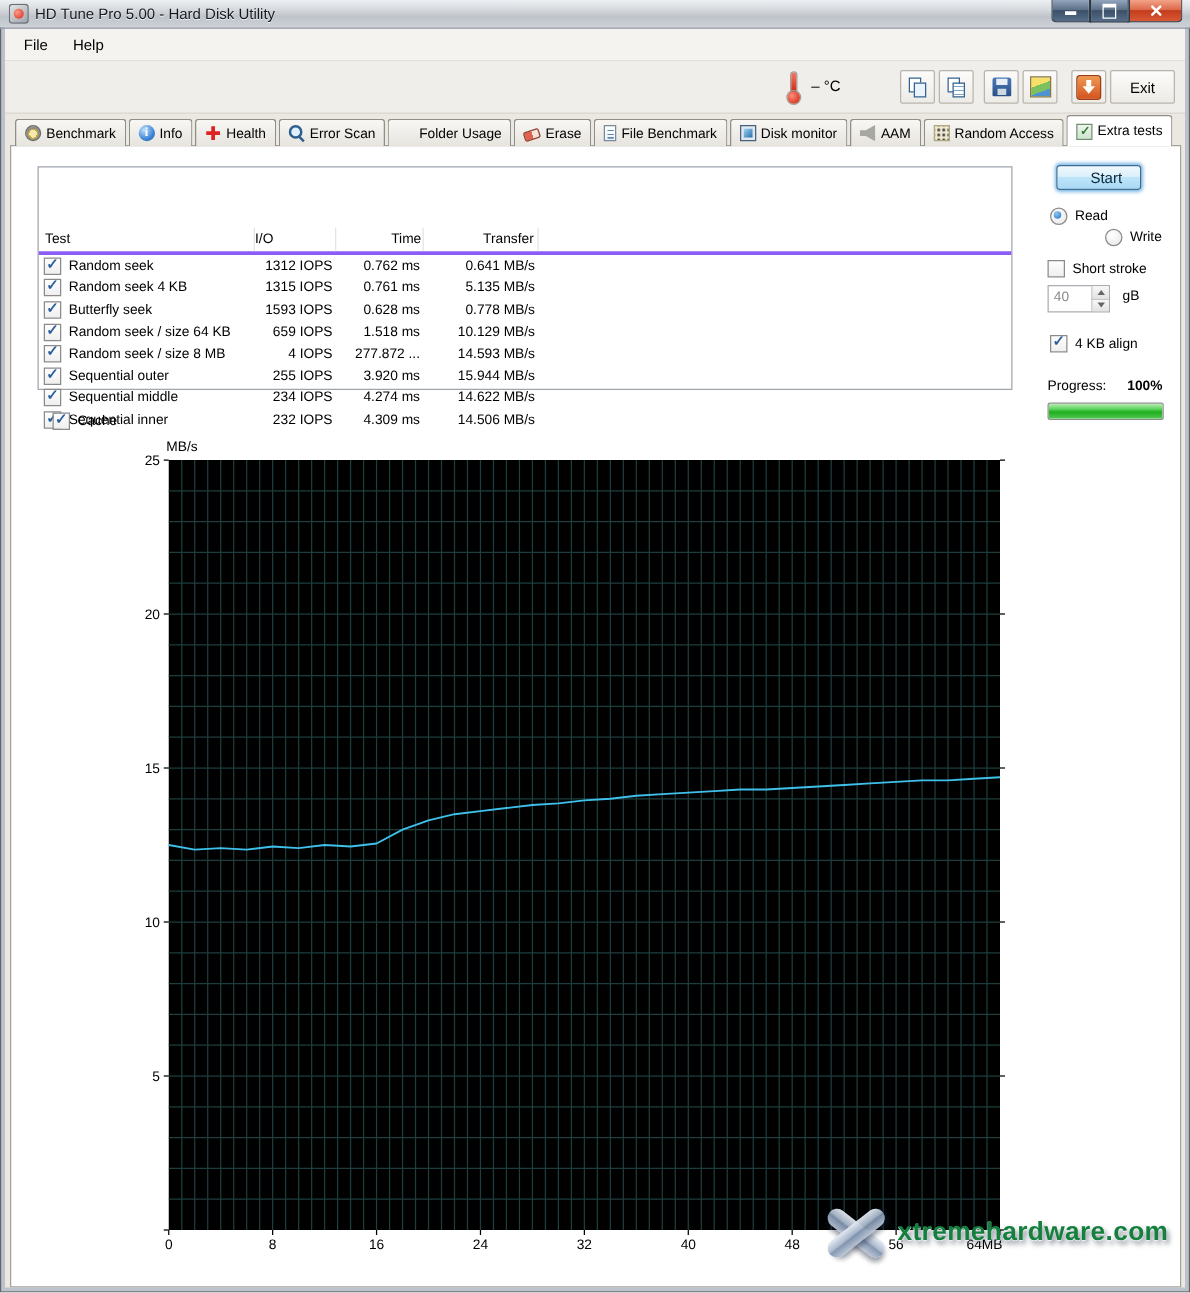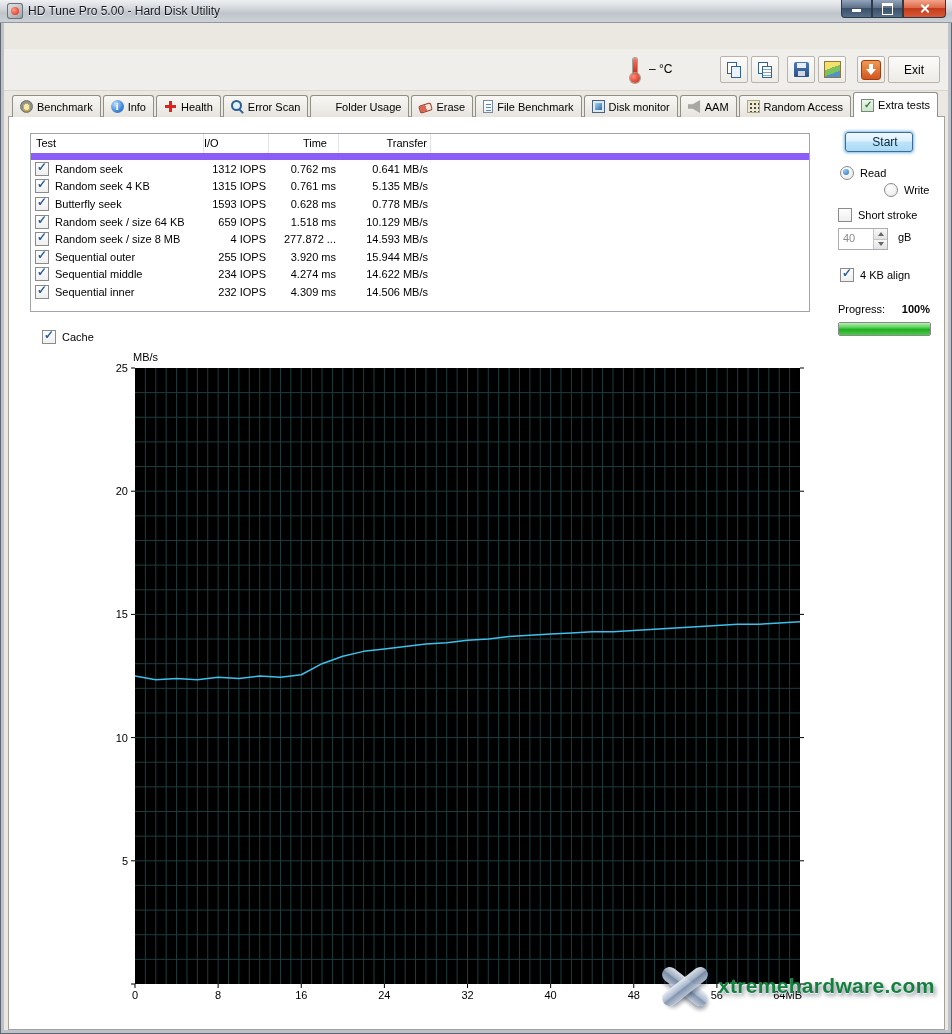--- a/index.html
+++ b/index.html
@@ -89,25 +89,25 @@
   .ti-aam{background:#a8a8a2;clip-path:polygon(0 33%,38% 33%,95% 0,95% 100%,38% 67%,0 67%);}
   .ti-random-access{background:radial-gradient(circle,#4a4a44 1px,transparent 1.3px) 1px 1px/4px 4px,#efe9d2;border:1px solid #b0a880;}
   .ti-extra-tests{background:linear-gradient(#eef5ee,#cfe3cf);border:1px solid #6f8f6f;}
   .ti-extra-tests::after{content:"\2713";position:absolute;left:2px;top:-1px;color:#2d7d2d;font-size:10px;font-weight:bold;}
 
   
   .panel{position:absolute;left:8px;top:116px;width:935px;height:912px;background:#fff;border:1px solid #a5a29b;z-index:1;}
 
   
   .rtable{position:absolute;left:30px;top:133px;width:780px;height:179px;background:#fff;border:1px solid #a0a5ad;z-index:2;box-sizing:border-box;}
-  .thead{display:flex;height:19px;line-height:19px;border-bottom:7px solid #8b5cf6;}
+  .thead{display:flex;height:19px;line-height:19px;border-bottom:3px solid #8b5cf6;margin-top:48px;}
   .hc{border-right:1px solid #e4e4e4;box-sizing:border-box;}
   .h-test{width:173px;padding-left:5px;}
   .h-io{width:65px;text-align:left;padding-right:3px;}
-  .h-time{width:70px;text-align:right;padding-right:11px;}
+  .h-time{width:70px;text-align:right;padding-right:1px;}
   .h-transfer{width:92px;text-align:right;padding-right:3px;}
   .h-fill{flex:1;border-right:none;}
   .trow{display:flex;align-items:center;height:17.6px;}
   .cell{box-sizing:border-box;}
   .c-test{width:173px;display:flex;align-items:center;gap:6px;padding-left:4px;}
   .c-io{width:65px;text-align:right;padding-right:3px;}
   .c-time{width:70px;text-align:right;padding-right:3px;}
   .c-transfer{width:92px;text-align:right;padding-right:3px;}
 
   
@@ -171,20 +171,24 @@
         </span>
       <span class="winbtn wb-max">
           <i class="g-max"></i>
         </span>
       <span class="winbtn wb-close">
           <i class="g-close"></i>
         </span>
     </span>
   </div>
 
+  <div class="menubar">
+    <span class="menuitem">File</span>
+    <span class="menuitem">Help</span>
+  </div>
 
   <div class="toolbar">
     <span class="thermo"></span>
     <span class="temp">– °C</span>
     <span class="toolbtns">
         <button class="toolbtn">
           <span class="ic ic-copy"></span>
         </button>
         <button class="toolbtn">
           <span class="ic ic-copy-text"></span>

